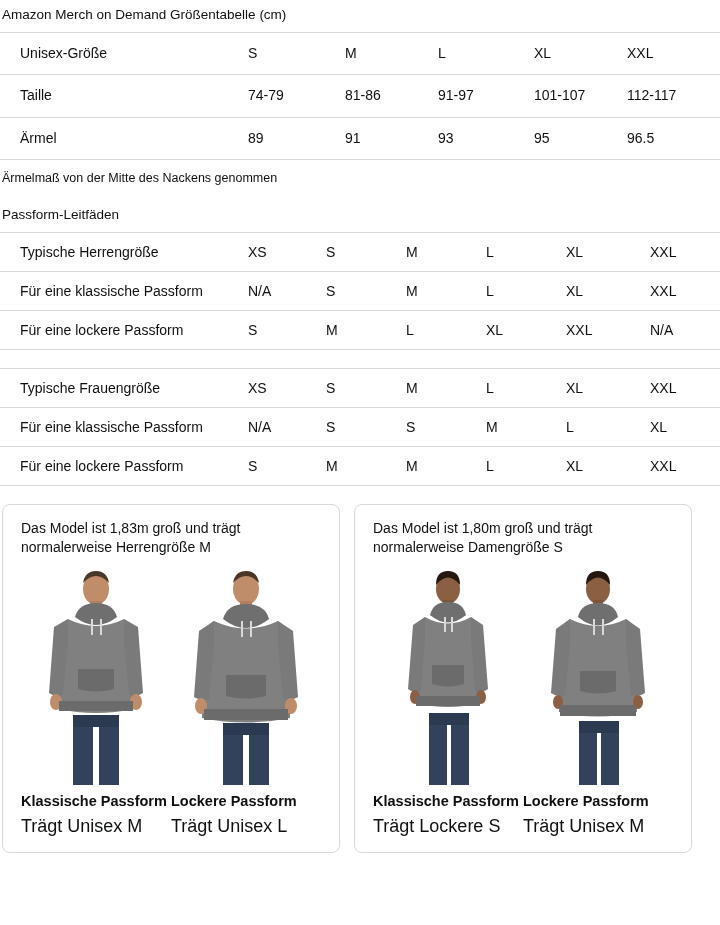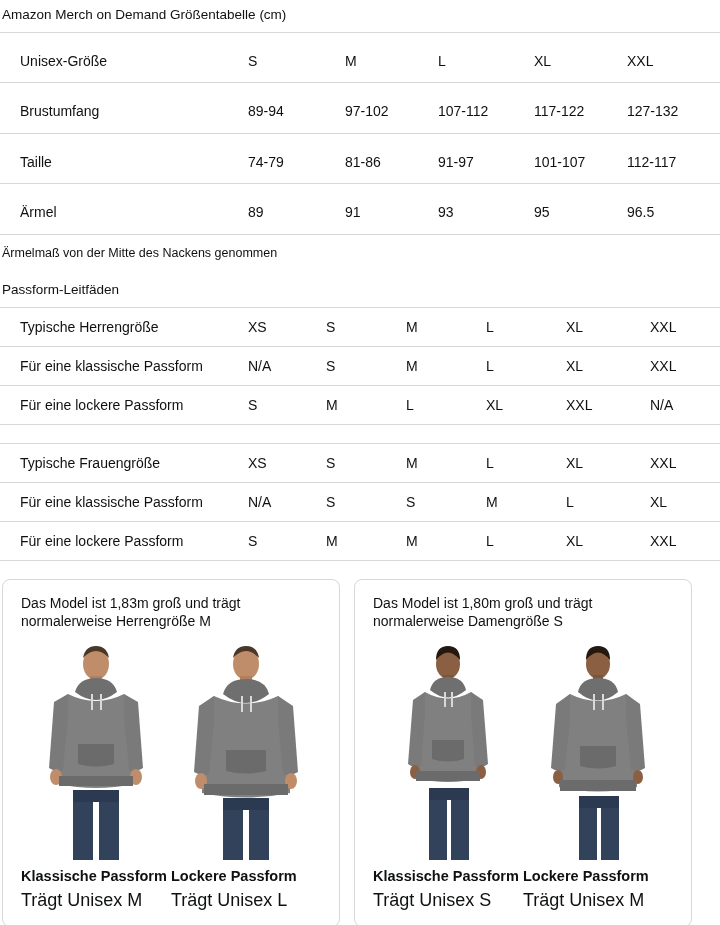--- a/index.html
+++ b/index.html
@@ -26,21 +26,21 @@
     color: #0f1111;
     padding: 6px 0 8px 2px;
     line-height: 1.3;
   }
   table.size-table {
     width: 720px;
     border-collapse: collapse;
     table-layout: fixed;
   }
   table.size-table td {
-    padding: 20px 0 12px 0;
+    padding: 12px 0 12px 0;
     font-size: 14px;
     color: #0f1111;
     border-top: 1px solid #d5d9d9;
     border-bottom: 1px solid #d5d9d9;
     vertical-align: middle;
     line-height: 1.25;
   }
   table.size-table tr td:first-child {
     padding-left: 20px;
   }
@@ -153,28 +153,20 @@
         <col style="width:93px">
     </colgroup>
     <tbody>
       <tr>
         <td class="label-cell">Unisex-Größe</td>
         <td>S</td>
         <td>M</td>
         <td>L</td>
         <td>XL</td>
         <td>XXL</td>
-      </tr>
-      <tr>
-        <td class="label-cell">Brustumfang</td>
-        <td>89-94</td>
-        <td>97-102</td>
-        <td>107-112</td>
-        <td>117-122</td>
-        <td>127-132</td>
       </tr>
       <tr>
         <td class="label-cell">Taille</td>
         <td>74-79</td>
         <td>81-86</td>
         <td>91-97</td>
         <td>101-107</td>
         <td>112-117</td>
       </tr>
       <tr>
@@ -394,21 +386,21 @@
             <rect x="70" y="54" width="2" height="16" fill="#d9d9d9"></rect>
             <rect x="79" y="54" width="2" height="16" fill="#d9d9d9"></rect>
           </svg>
         </div>
 
       </div>
 
       <div class="fig-labels">
         <div class="fig-label">
           <div class="fit-name">Klassische Passform</div>
-          <div class="fit-sub">Trägt Unisex S</div>
+          <div class="fit-sub">Trägt Lockere S</div>
         </div>
         <div class="fig-label">
           <div class="fit-name">Lockere Passform</div>
           <div class="fit-sub">Trägt Unisex M</div>
         </div>
       </div>
     </div>
 
   </div>
 

